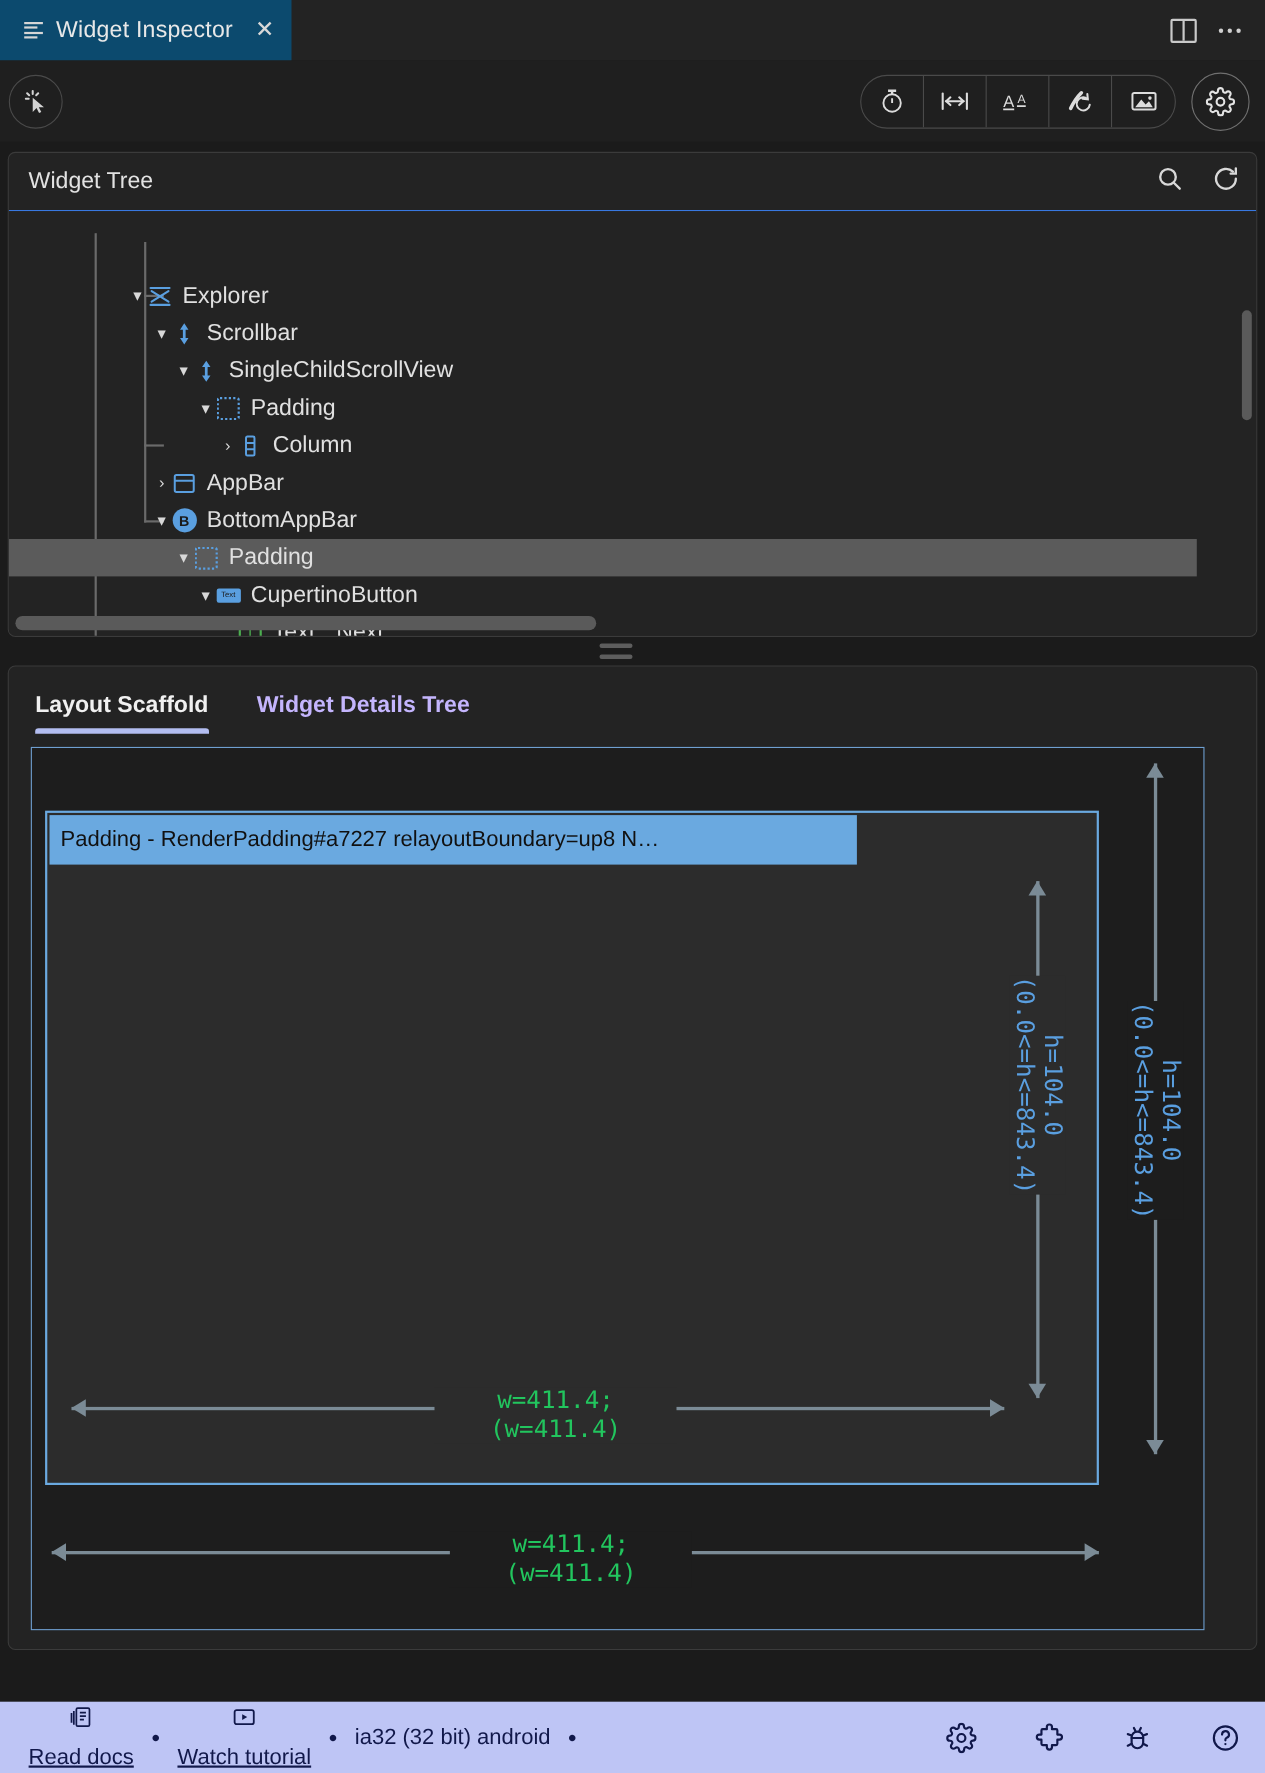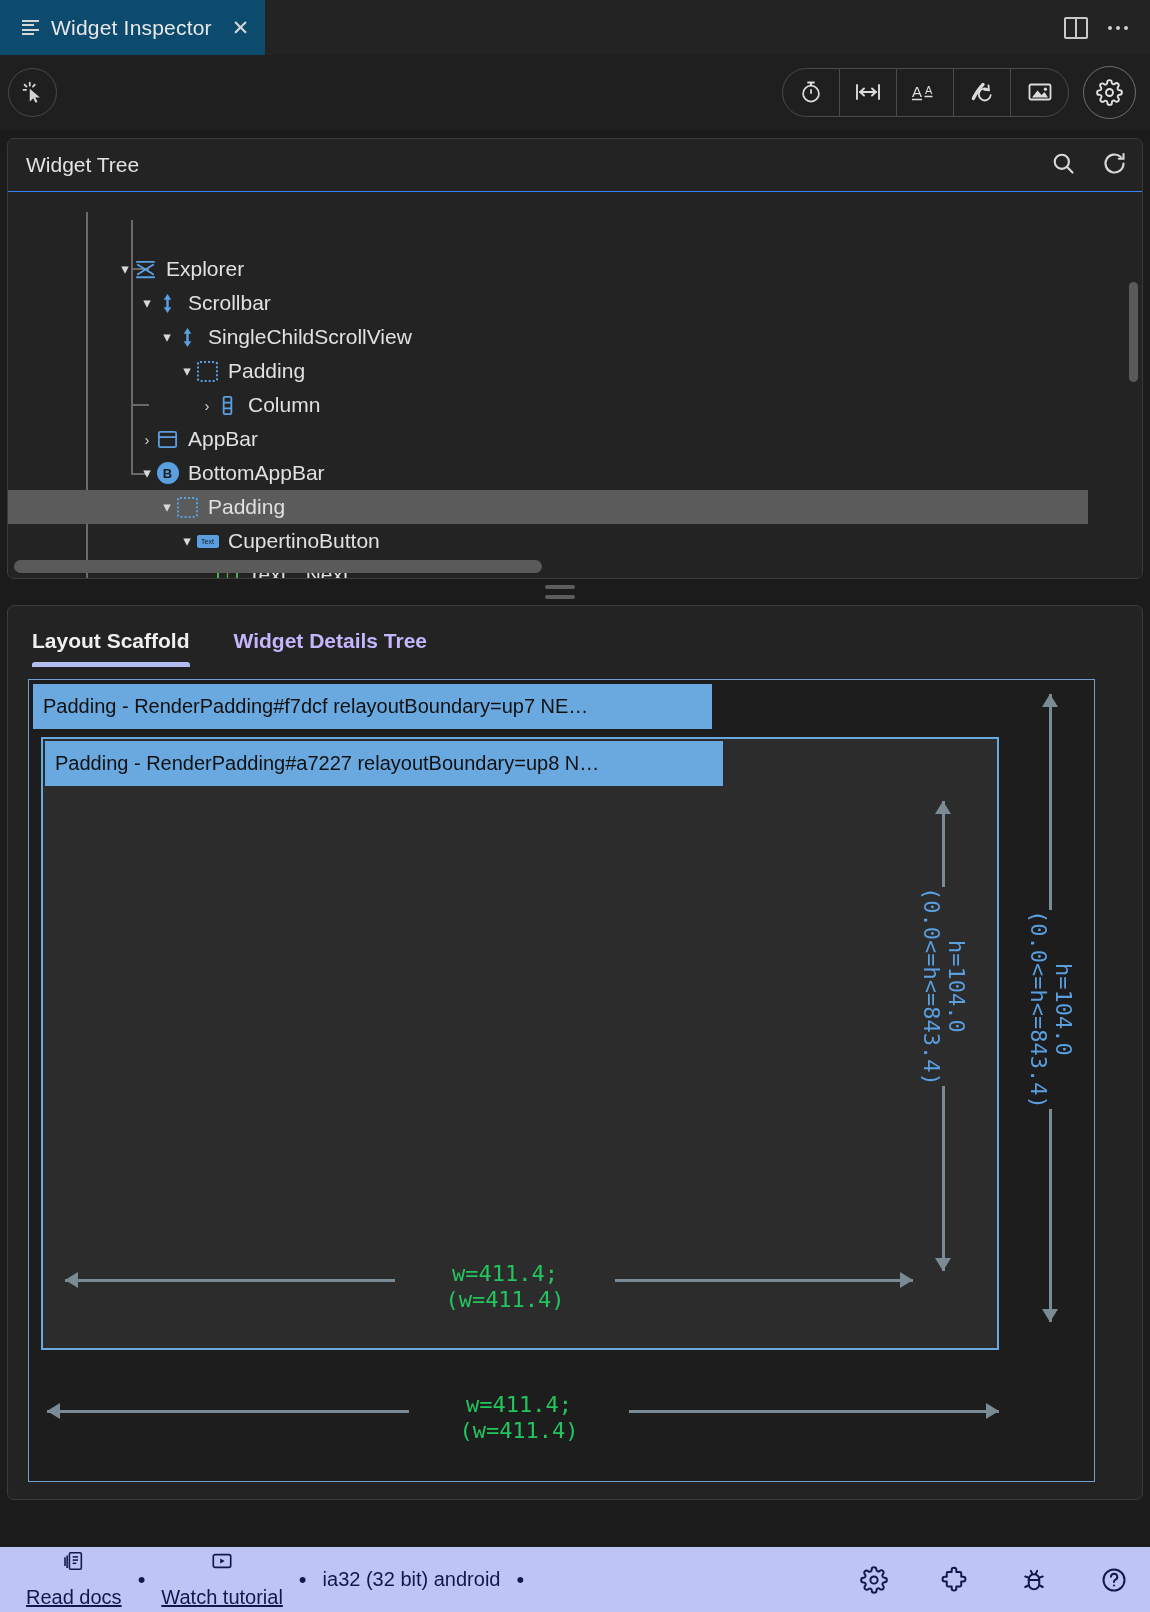--- a/index.html
+++ b/index.html
@@ -168,21 +168,21 @@
     white-space: nowrap;
   }
   .outer-label { left: 4px; top: 4px; width: 679px; height: 45px; }
 
   .inner-box {
     position: absolute; left: 12px; top: 57px;
     width: 958px; height: 613px;
     border: 2px solid #6aa9e0;
     background: #2c2c2c;
   }
-  .inner-label { left: 2px; top: 2px; width: 678px; height: 45px; }
+  .inner-label { left: 2px; top: 2px; width: 734px; height: 45px; }
 
   
   .arrow-v { position: absolute; width: 16px; }
   .arrow-v .stem { position: absolute; left: 7px; top: 0; bottom: 0; width: 3px; background: #7b8b96; }
   .arrow-v .head-up, .arrow-v .head-dn {
     position: absolute; left: 0; width: 0; height: 0;
     border-left: 8px solid transparent; border-right: 8px solid transparent;
   }
   .arrow-v .head-up { top: 0; border-bottom: 13px solid #7b8b96; }
   .arrow-v .head-dn { bottom: 0; border-top: 13px solid #7b8b96; }
@@ -462,21 +462,20 @@
     <i></i>
   </div>
 
 <div class="le-panel">
   <div class="le-tabs">
     <div class="le-tab active">Layout Scaffold</div>
     <div class="le-tab">Widget Details Tree</div>
   </div>
 
   <div class="diagram">
-    <div class="outer-label">Padding - RenderPadding#f7dcf relayoutBoundary=up7 NE…</div>
 
     <div class="arrow-v" style="right:36px; top:14px; height:628px;">
       <span class="head-up"></span>
         <span class="stem"></span>
         <span class="head-dn"></span>
     </div>
     <div class="vlabel" style="right:18px; top:230px;"><span>h=104.0</span>
 <span>(0.0&lt;=h&lt;=843.4)</span></div>
 
     <div class="arrow-h" style="left:18px; bottom:62px; width:952px;">

